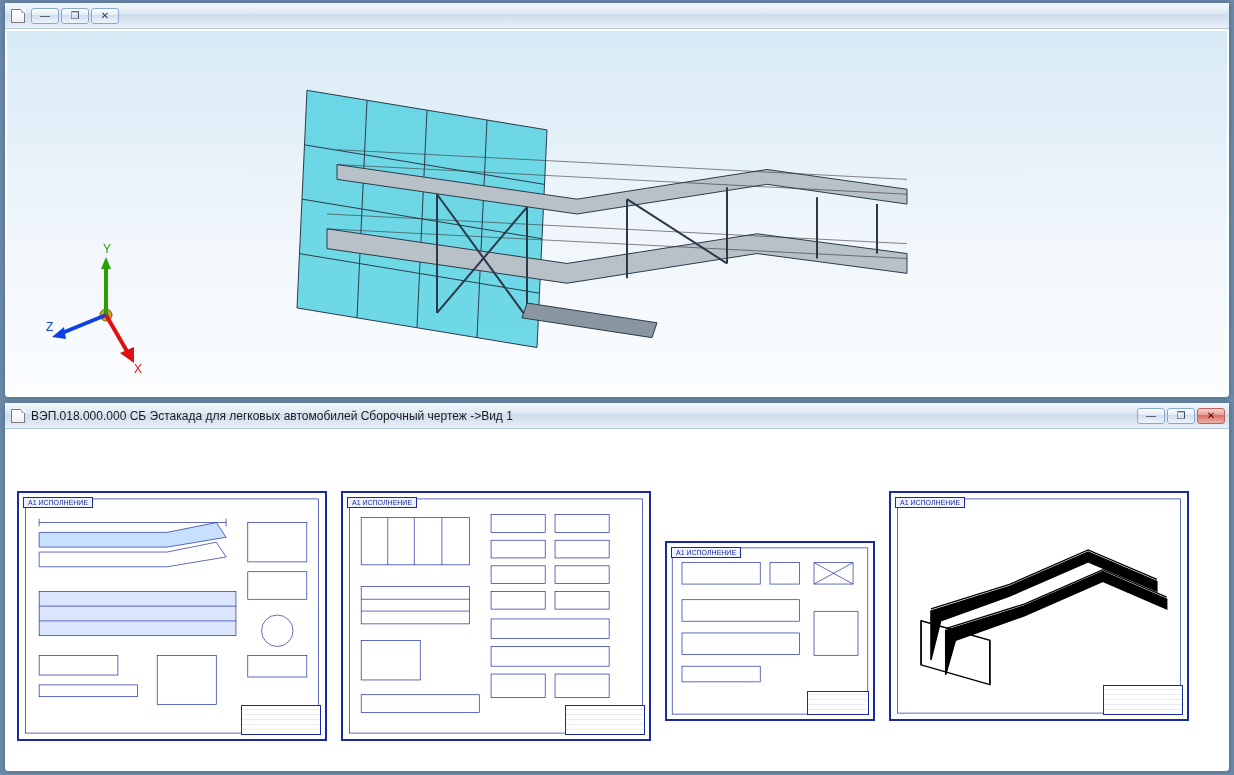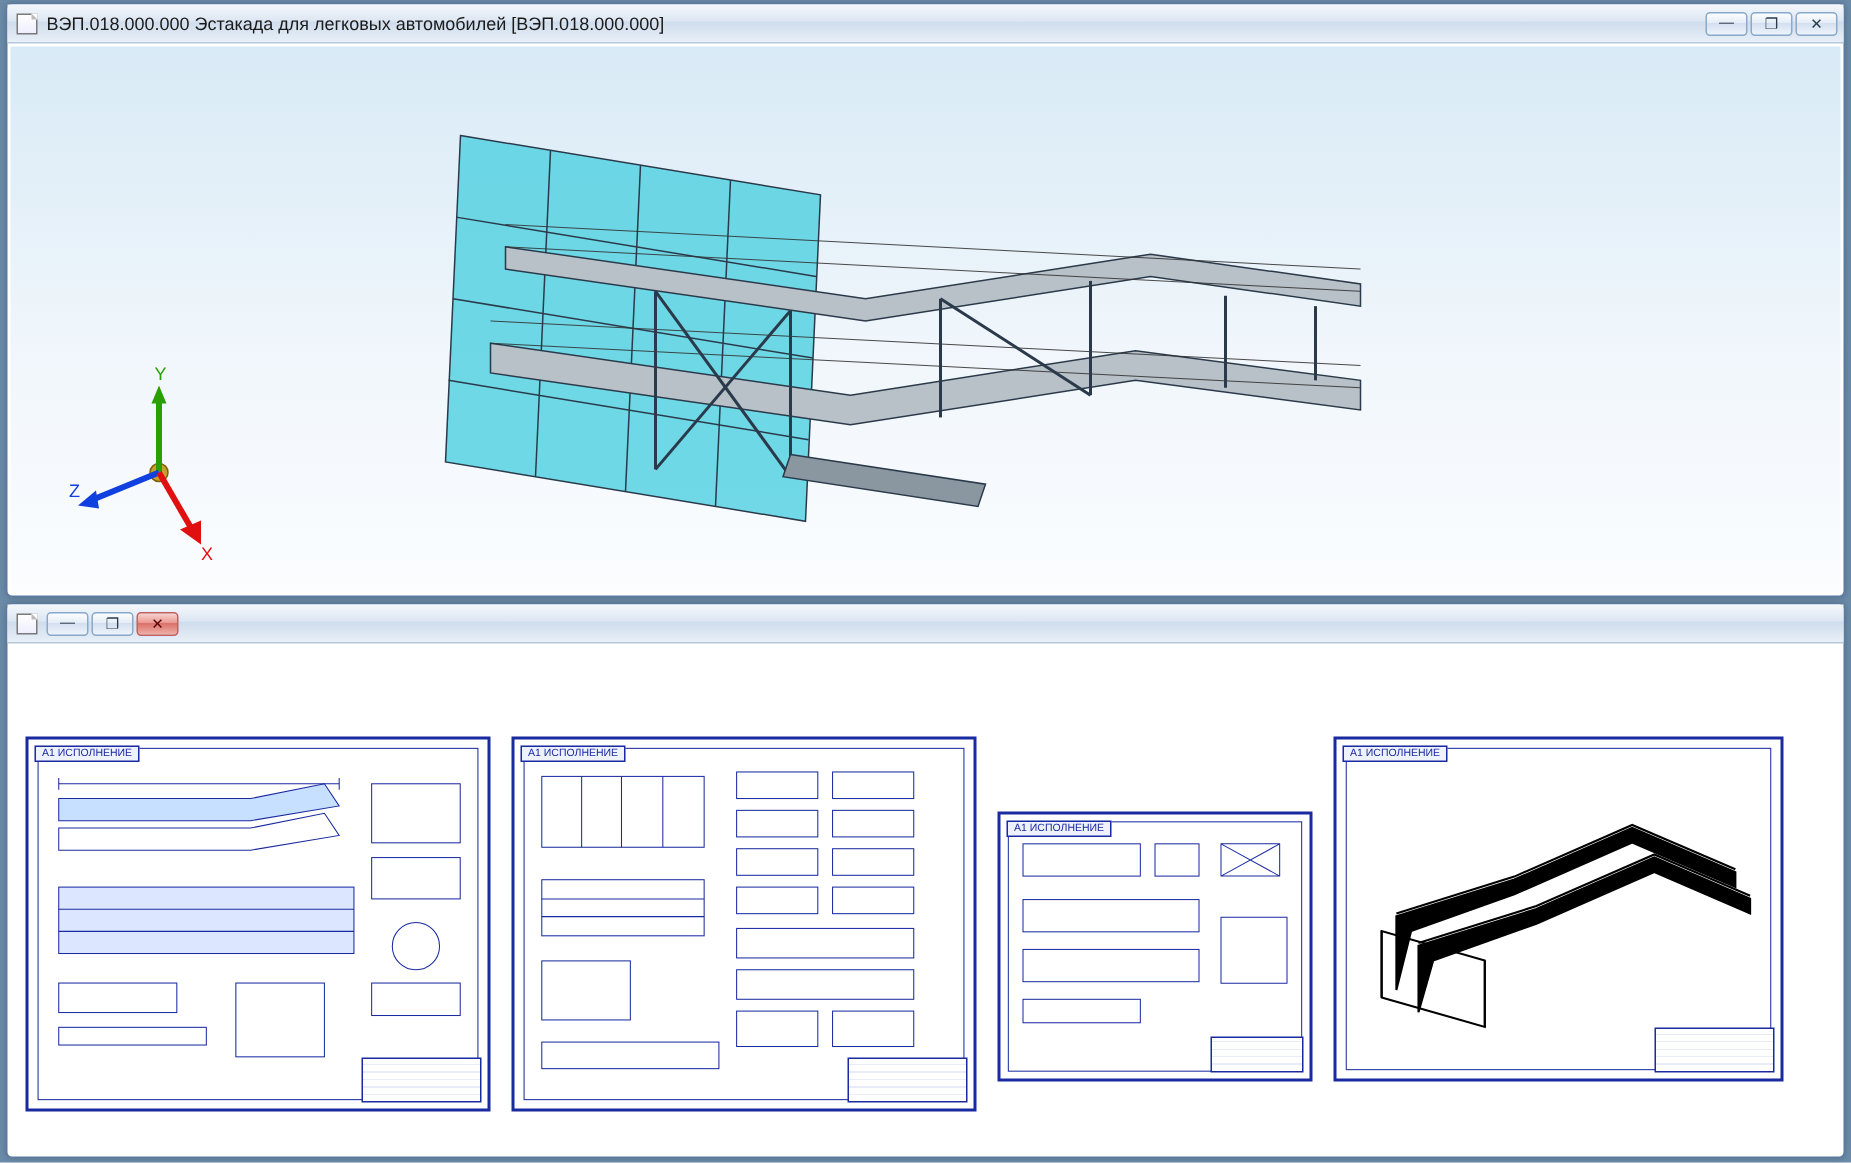--- a/index.html
+++ b/index.html
@@ -83,21 +83,20 @@
     padding:1px 4px; font-size:7px; color:#1a2aa0; border:1px solid #1a2aa0;
     background:#eef2ff;
   }
 </style>
 </head>
 <body>
 
 <div class="window" style="left:4px; top:2px; width:1226px; height:396px;">
   <div class="titlebar">
     <span class="doc-icon"></span>
-    <span class="title">ВЭП.018.000.000 Эстакада для легковых автомобилей [ВЭП.018.000.000]</span>
     <div class="win-btns">
       <div class="win-btn">
           <span>—</span>
         </div>
       <div class="win-btn">
           <span>❐</span>
         </div>
       <div class="win-btn">
           <span>✕</span>
         </div>
@@ -170,20 +169,21 @@
           <text x="28" y="58" fill="#e01010" font-size="12">X</text>
         </g>
       </svg>
     </div>
   </div>
 </div>
 
 <div class="window" style="left:4px; top:402px; width:1226px; height:370px;">
   <div class="titlebar">
     <span class="doc-icon"></span>
+    <span class="title">ВЭП.018.000.000 СБ Эстакада для легковых автомобилей Сборочный чертеж -&gt;Вид 1</span>
     <div class="win-btns">
       <div class="win-btn">
           <span>—</span>
         </div>
       <div class="win-btn">
           <span>❐</span>
         </div>
       <div class="win-btn close">
           <span>✕</span>
         </div>

